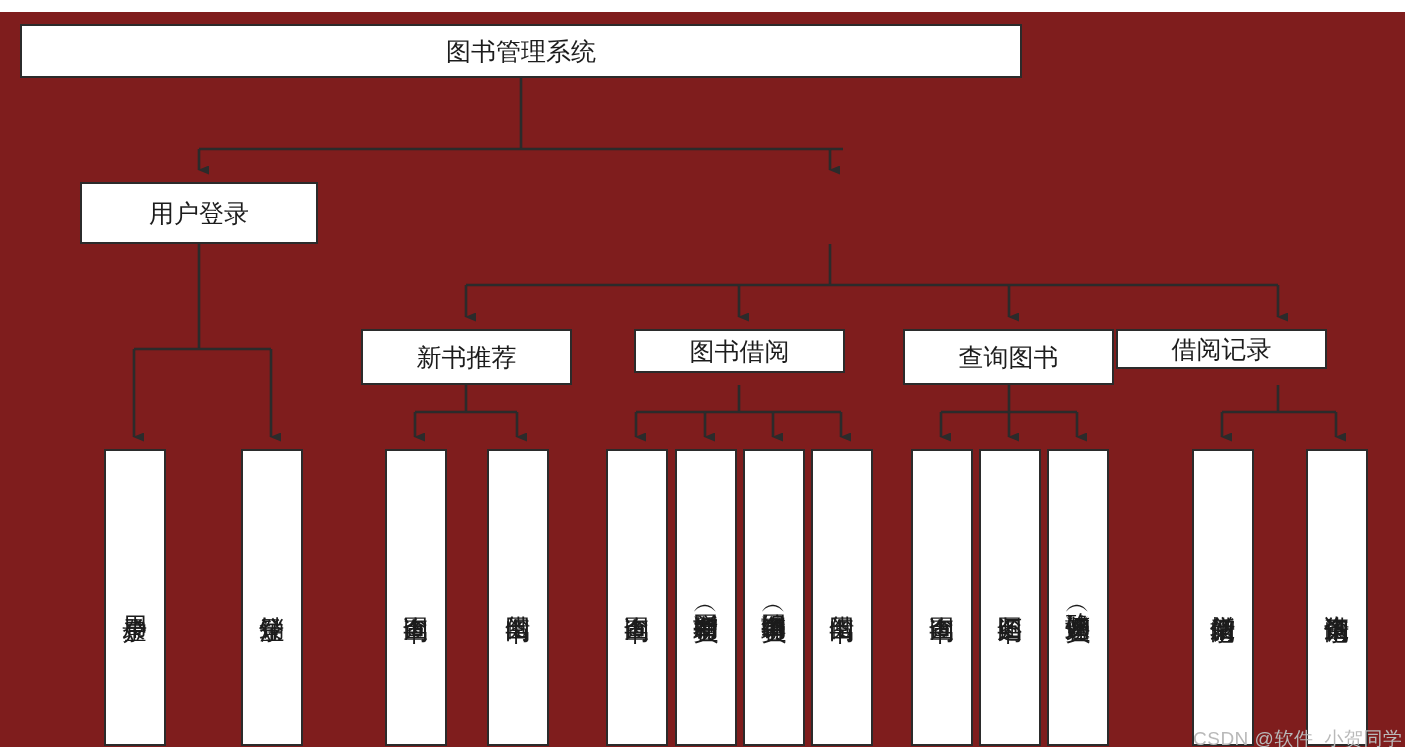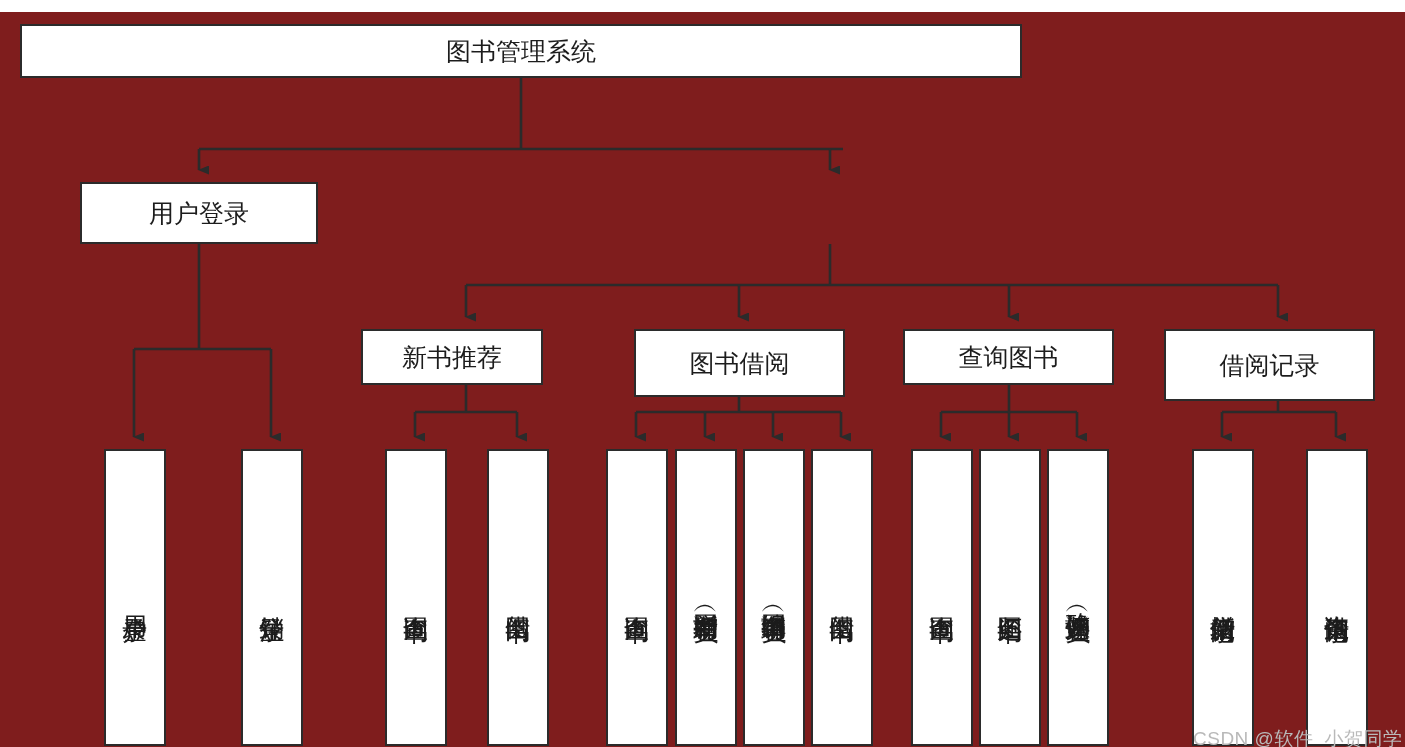--- a/index.html
+++ b/index.html
@@ -130,30 +130,30 @@
   </svg>
 
   <div class="node root horizontal" style="left:20px; top:12px; width:1002px; height:54px;">
     <span class="node-label">图书管理系统</span>
   </div>
 
   <div class="node horizontal" style="left:80px; top:170px; width:238px; height:62px;">
     <span class="node-label">用户登录</span>
   </div>
 
-  <div class="node horizontal" style="left:361px; top:317px; width:182px; height:56px;">
+  <div class="node horizontal" style="left:361px; top:317px; width:211px; height:56px;">
     <span class="node-label">新书推荐</span>
   </div>
-  <div class="node horizontal" style="left:634px; top:317px; width:211px; height:68px;align-items:center;">
+  <div class="node horizontal" style="left:634px; top:317px; width:211px; height:44px;align-items:center;">
     <span class="node-label">图书借阅</span>
   </div>
   <div class="node horizontal" style="left:903px; top:317px; width:211px; height:56px;">
     <span class="node-label">查询图书</span>
   </div>
-  <div class="node horizontal" style="left:1164px; top:317px; width:211px; height:72px;">
+  <div class="node horizontal" style="left:1116px; top:317px; width:211px; height:40px;">
     <span class="node-label">借阅记录</span>
   </div>
 
   <div class="node vertical" style="left:104px; top:437px; width:62px; height:297px;">
     <span class="node-label">用户登录</span>
   </div>
   <div class="node vertical" style="left:241px; top:437px; width:62px; height:297px;">
     <span class="node-label">注销登录</span>
   </div>
 

